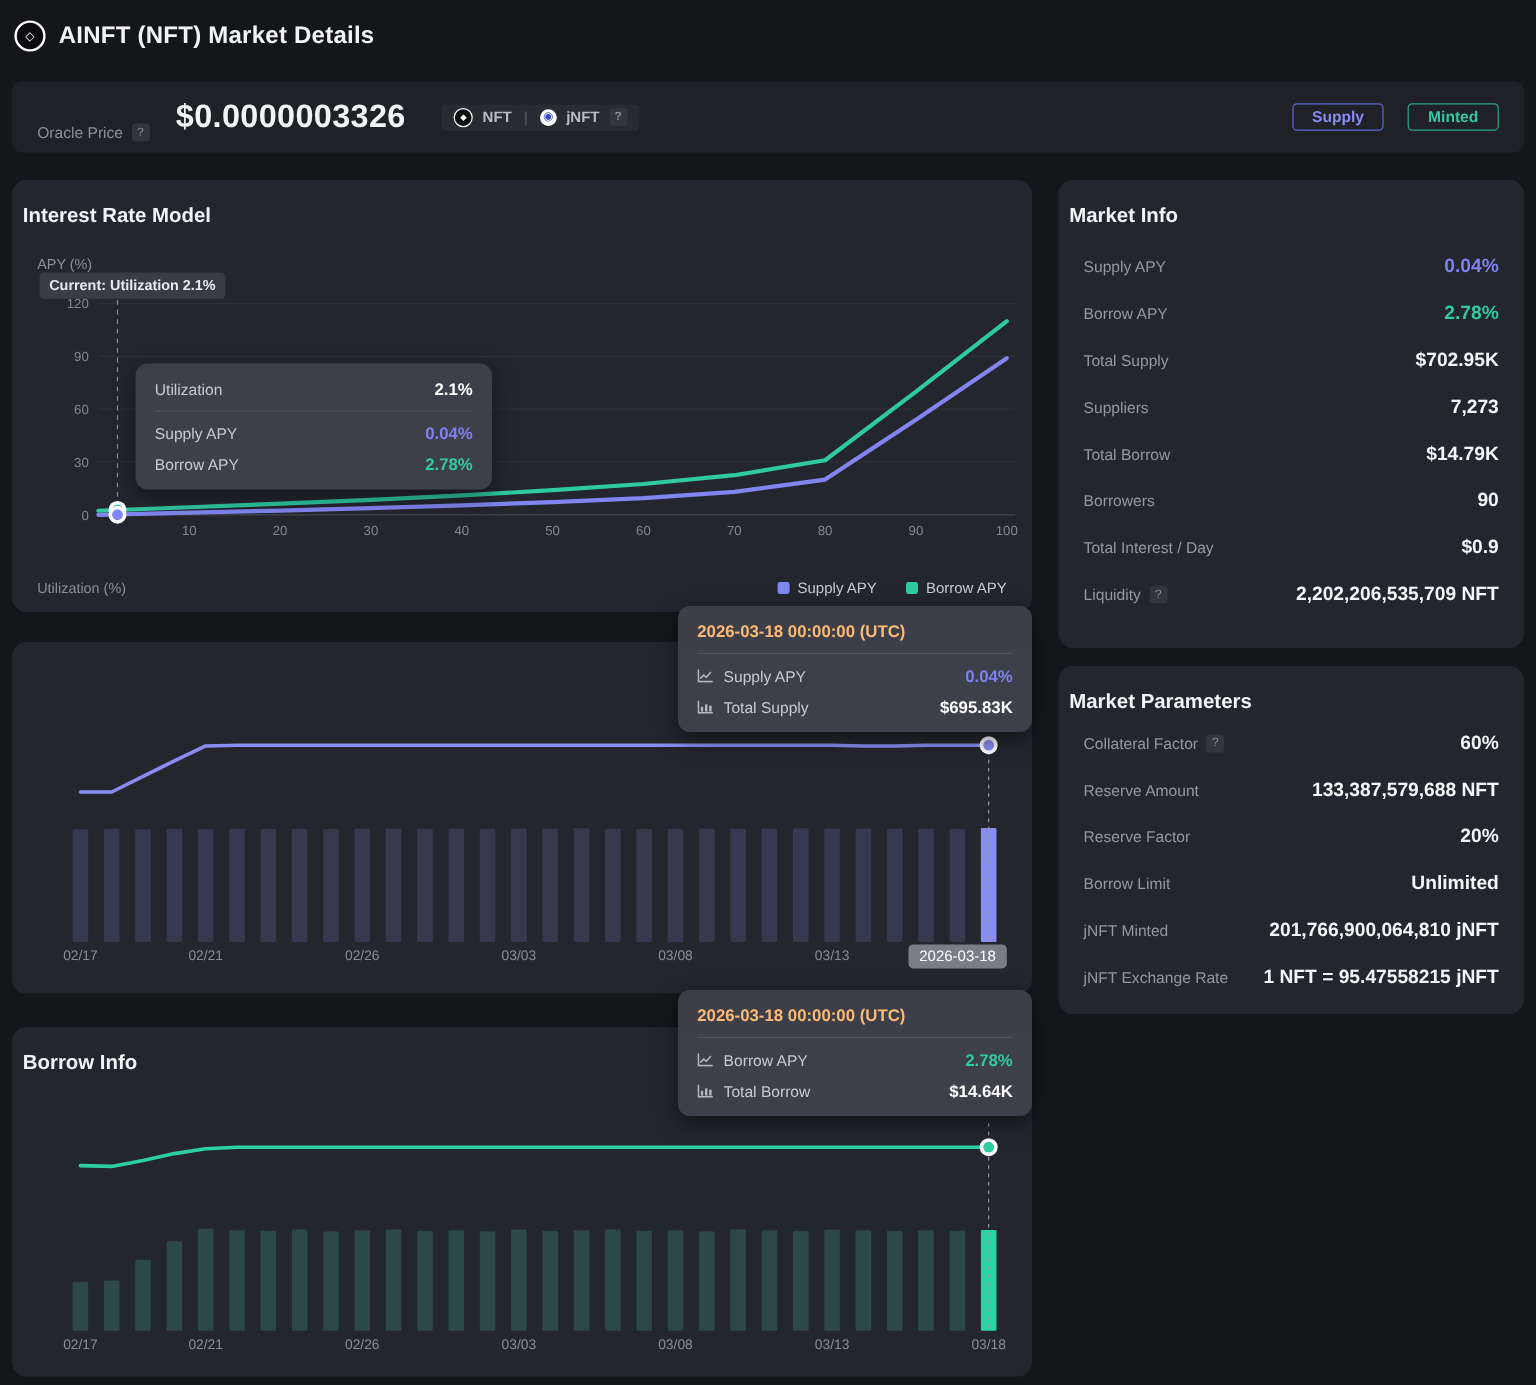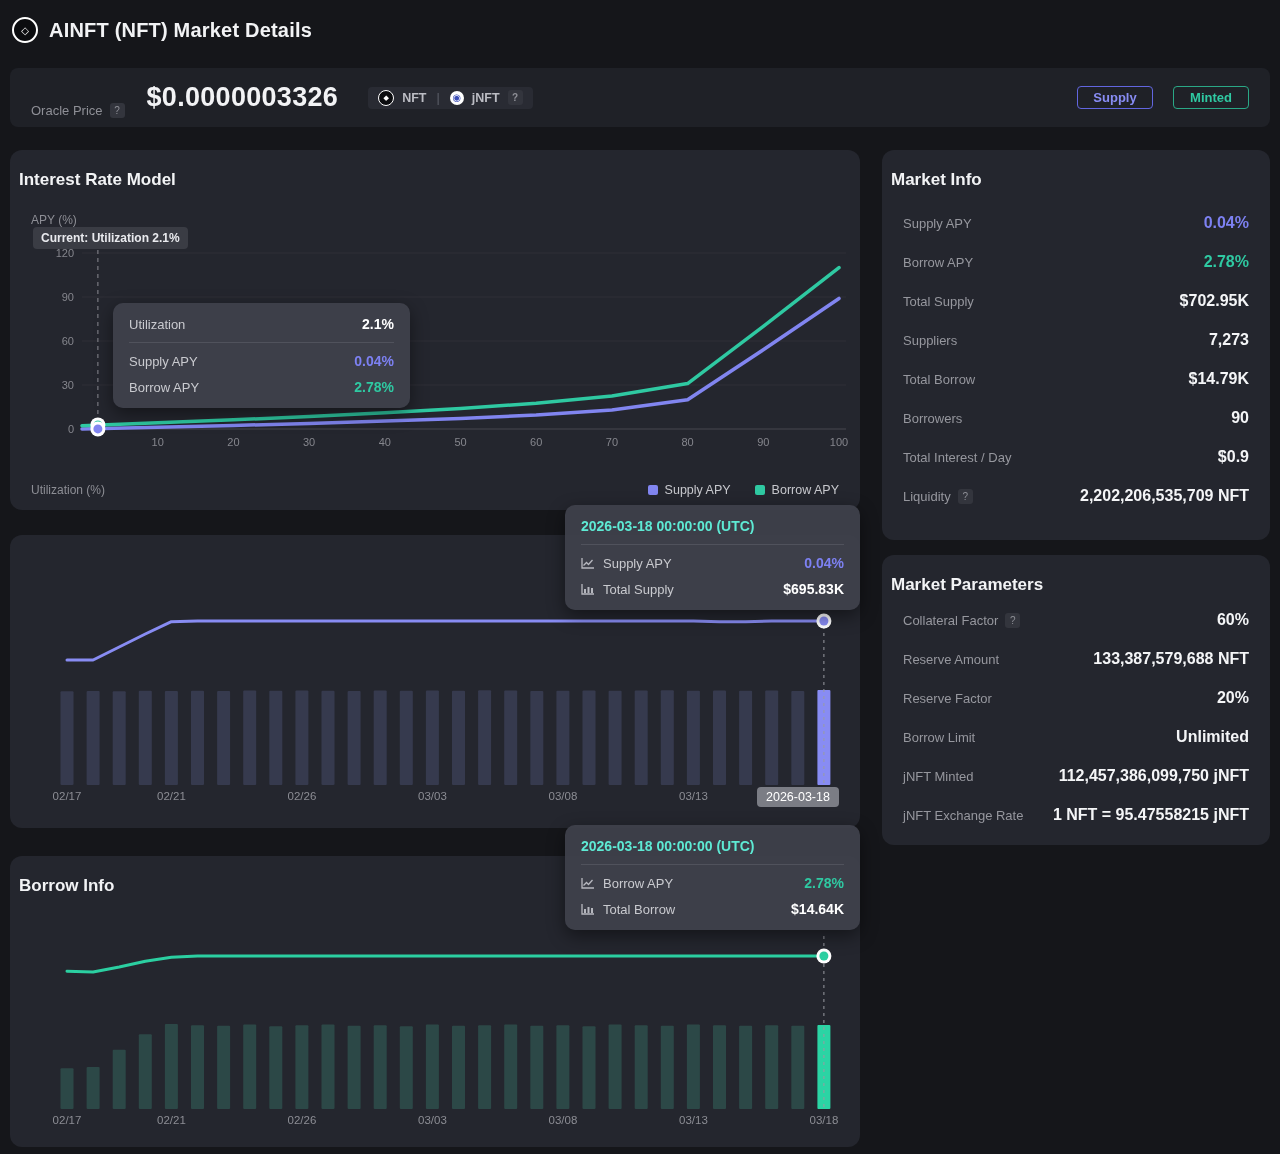--- a/index.html
+++ b/index.html
@@ -49,21 +49,21 @@
   .ival.green{color:#2fc9a2;}
   
   .tt{position:absolute;background:rgba(62,64,74,0.97);border-radius:10px;box-shadow:0 6px 18px rgba(0,0,0,.45);
       z-index:6;box-sizing:border-box;padding:11px 16px;}
   .tt-row{display:flex;align-items:center;height:20px;}
   .tt-lab{font-size:13px;color:#c9cacf;display:flex;align-items:center;gap:8px;}
   .tt-val{margin-left:auto;font-size:14px;font-weight:800;color:#fff;}
   .tt-val.purple{color:#7d81f2;}
   .tt-val.green{color:#2fc9a2;}
   .tt-div{height:1px;background:#50525c;margin:8px 0;}
-  .tt-head{font-size:14px;color:#5eead4;font-weight:600;height:20px;display:flex;align-items:center;}
+  .tt-head{font-size:14px;color:#fdba74;font-weight:600;height:20px;display:flex;align-items:center;}
   .tticon{display:inline-flex;color:#b7b8bf;}
   .datebadge{position:absolute;left:757px;top:787px;background:#7b7d85;color:#fff;font-size:12.5px;
              border-radius:4px;padding:3px 9px;z-index:5;}
   svg text{font-family:"Liberation Sans","DejaVu Sans",sans-serif;}
 </style>
 </head>
 <body>
 
 <div class="hdr">
   <div class="logo">◇</div>
@@ -235,21 +235,21 @@
       <div class="inforow">
         <span class="ilabel">Reserve Factor</span>
         <span class="ival">20%</span>
       </div>
       <div class="inforow">
         <span class="ilabel">Borrow Limit</span>
         <span class="ival">Unlimited</span>
       </div>
       <div class="inforow">
         <span class="ilabel">jNFT Minted</span>
-        <span class="ival">112,457,386,099,750 jNFT</span>
+        <span class="ival">201,766,900,064,810 jNFT</span>
       </div>
       <div class="inforow">
         <span class="ilabel">jNFT Exchange Rate</span>
         <span class="ival">1 NFT = 95.47558215 jNFT</span>
       </div>
     </div>
 </div>
 
 <div class="panel" style="left:10px;top:856px;width:850px;height:291px;">
   <div class="ptitle">Borrow Info</div>

